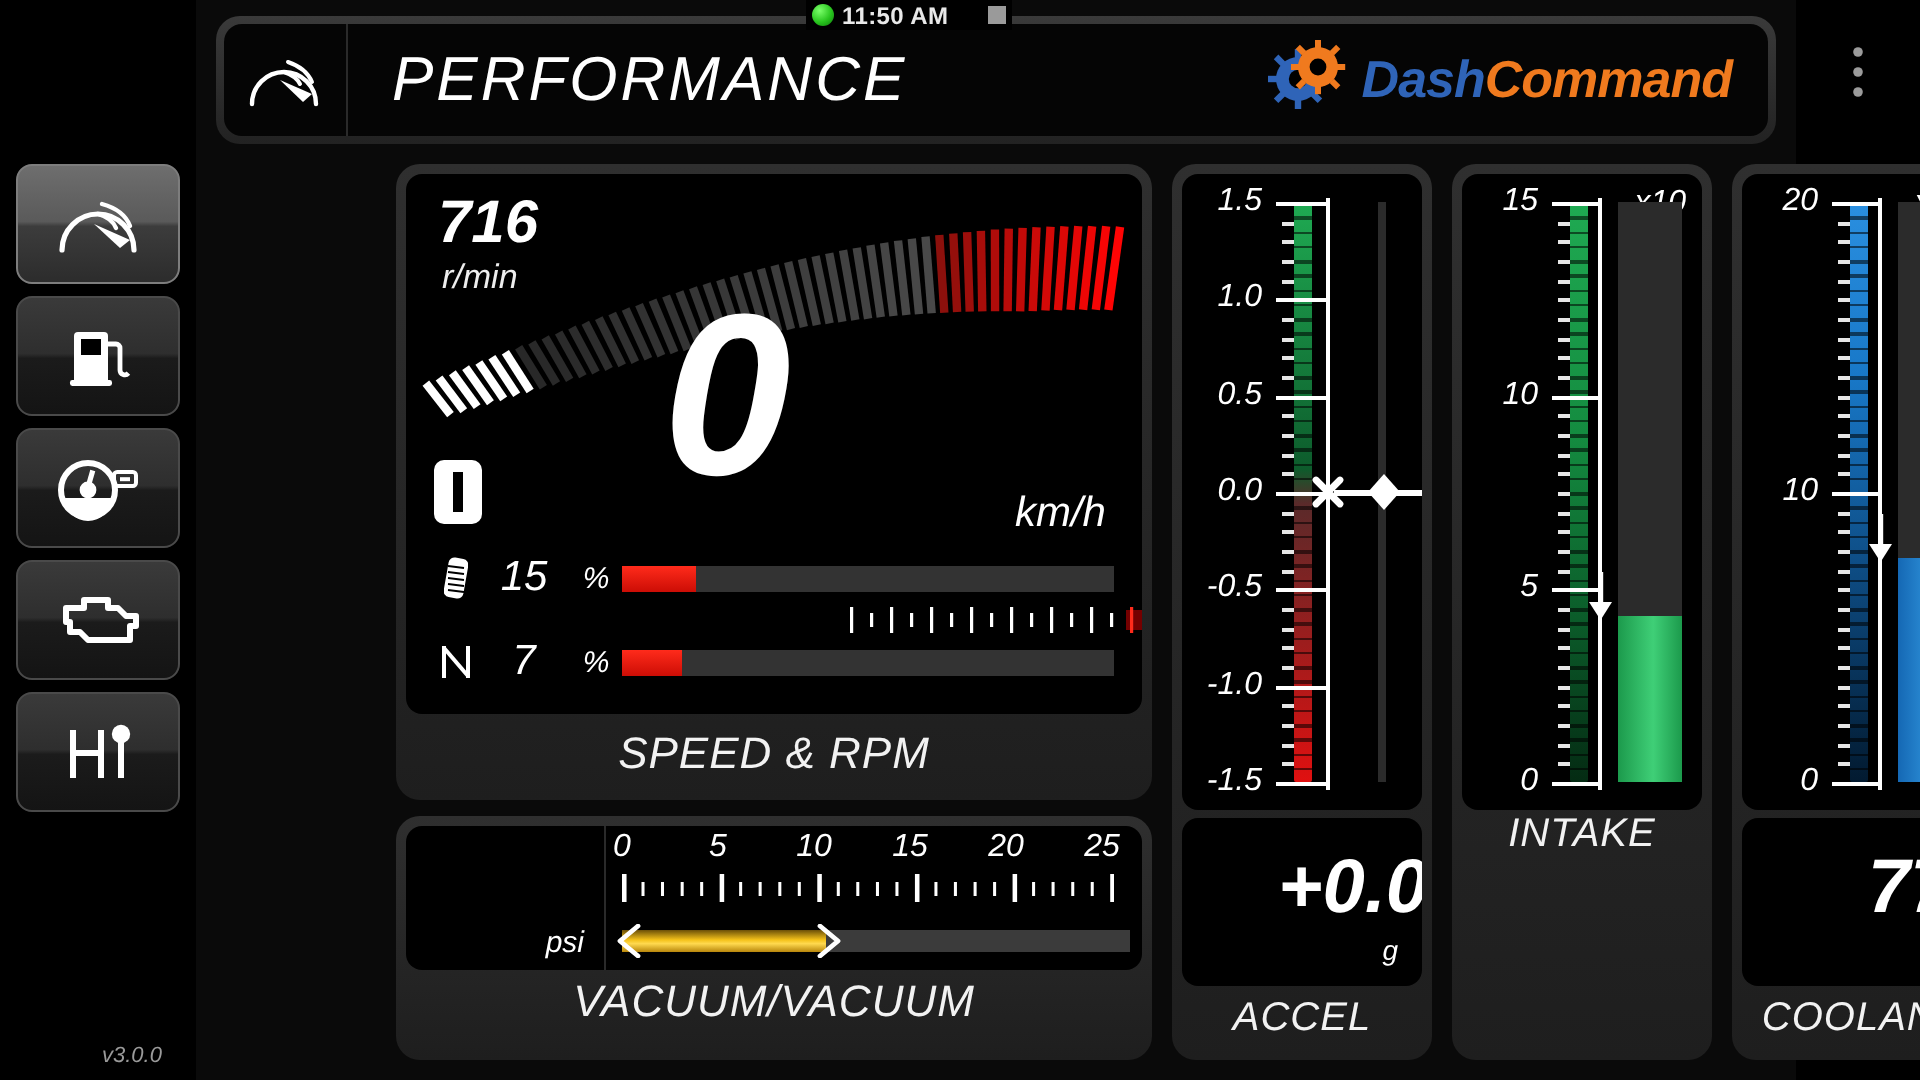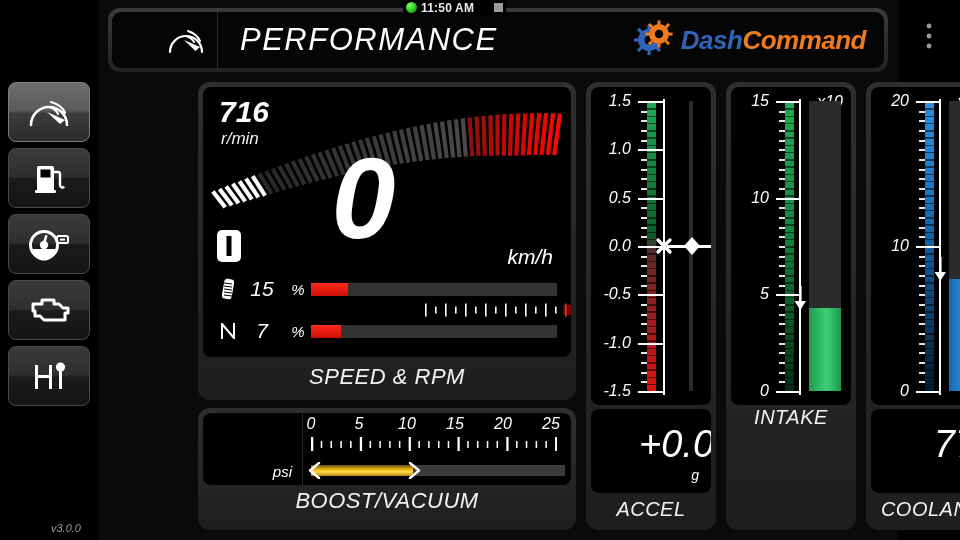--- a/index.html
+++ b/index.html
@@ -64,21 +64,21 @@
   }
 
   
   #header{
     position:absolute; left:10px; top:8px; width:780px; height:64px;
     background:linear-gradient(to bottom,#3a3a3a,#222);
     border-radius:12px; padding:4px;
   }
   #header-inner{
     width:100%;height:100%;background:#050505;border-radius:9px;
-    display:flex; align-items:center; position:relative;padding-left:44px;
+    display:flex; align-items:center; position:relative;
   }
   #title-icon{
     width:62px;height:100%;display:flex;align-items:center;justify-content:center;
     border-right:1px solid #2a2a2a;
   }
   #page-title{
     font-size:31px; font-style:italic; font-weight:500;
     letter-spacing:1.5px; margin-left:22px; color:#fff;
     font-family:"Liberation Sans", sans-serif;
   }
@@ -162,21 +162,21 @@
   .vbody{ position:absolute; inset:0; }
   .vnum{ position:absolute; right:0; font-size:16px; font-style:italic;
     transform:translateY(-50%); white-space:nowrap; }
   .vscale{ position:absolute; width:9px; border-radius:1px; }
   .vaxis{ position:absolute; width:2px; background:#fff; }
   .vtick{ position:absolute; height:2px; background:#fff; }
   .vtick.major{ height:2px; }
   .vbarbg{ position:absolute; background:#2b2b2b; }
   .xmul{ position:absolute; font-size:16px; font-style:italic; }
   .vval{ position:absolute; left:0; right:0; text-align:center;
-    font-size:38px; font-style:italic; font-weight:normal;padding-left:48px; }
+    font-size:38px; font-style:italic; font-weight:bold;padding-left:48px; }
   .vunit{ position:absolute; right:12px; font-size:14px; font-style:italic; }
 
   #card-accel{ left:488px; }
   #card-intake{ left:628px; }
   #card-coolant{ left:768px; }
 
   #version{ position:absolute; left:7px; bottom:6px; font-size:11px;
     font-style:italic; color:#9a9a9a; z-index:40;margin-left:44px;}
 </style>
 </head>
@@ -511,21 +511,21 @@
           <div id="boost-bar-fill" style="width: 40%;"></div>
           <svg style="position:absolute;left:-3px;top:-3px;width:16px;height:17px" viewBox="0 0 16 17">
             <path d="M11 1 L2 8.5 L11 16" fill="none" stroke="#fff" stroke-width="2.4" stroke-linecap="round" stroke-linejoin="round"></path>
           </svg>
           <svg id="boost-right-arrow" style="position: absolute; top: -3px; width: 16px; height: 17px; left: calc(40% - 8px);" viewBox="0 0 16 17">
             <path d="M5 1 L14 8.5 L5 16" fill="none" stroke="#fff" stroke-width="2.4" stroke-linecap="round" stroke-linejoin="round"></path>
           </svg>
         </div>
       </div>
     </div>
-    <div class="cap">BOOST/VACUUM</div>
+    <div class="cap">VACUUM/VACUUM</div>
   </div>
 
   <div class="card vcard" id="card-accel">
     <div class="screen">
       <div class="vbody" id="accel-body">
           <div class="vscale" style="left:56px;top:14px;height:290px;background:linear-gradient(to bottom, #1faa52 0%, #0d5c2c 46%, #5a2a2a 52%, #e01010 100%)"></div>
           <div style="position:absolute;left:56px;top:14.0px;width:9px;height:1.6px;background:#000;opacity:.55"></div>
           <div style="position:absolute;left:56px;top:21.3px;width:9px;height:1.6px;background:#000;opacity:.55"></div>
           <div style="position:absolute;left:56px;top:28.5px;width:9px;height:1.6px;background:#000;opacity:.55"></div>
           <div style="position:absolute;left:56px;top:35.8px;width:9px;height:1.6px;background:#000;opacity:.55"></div>

